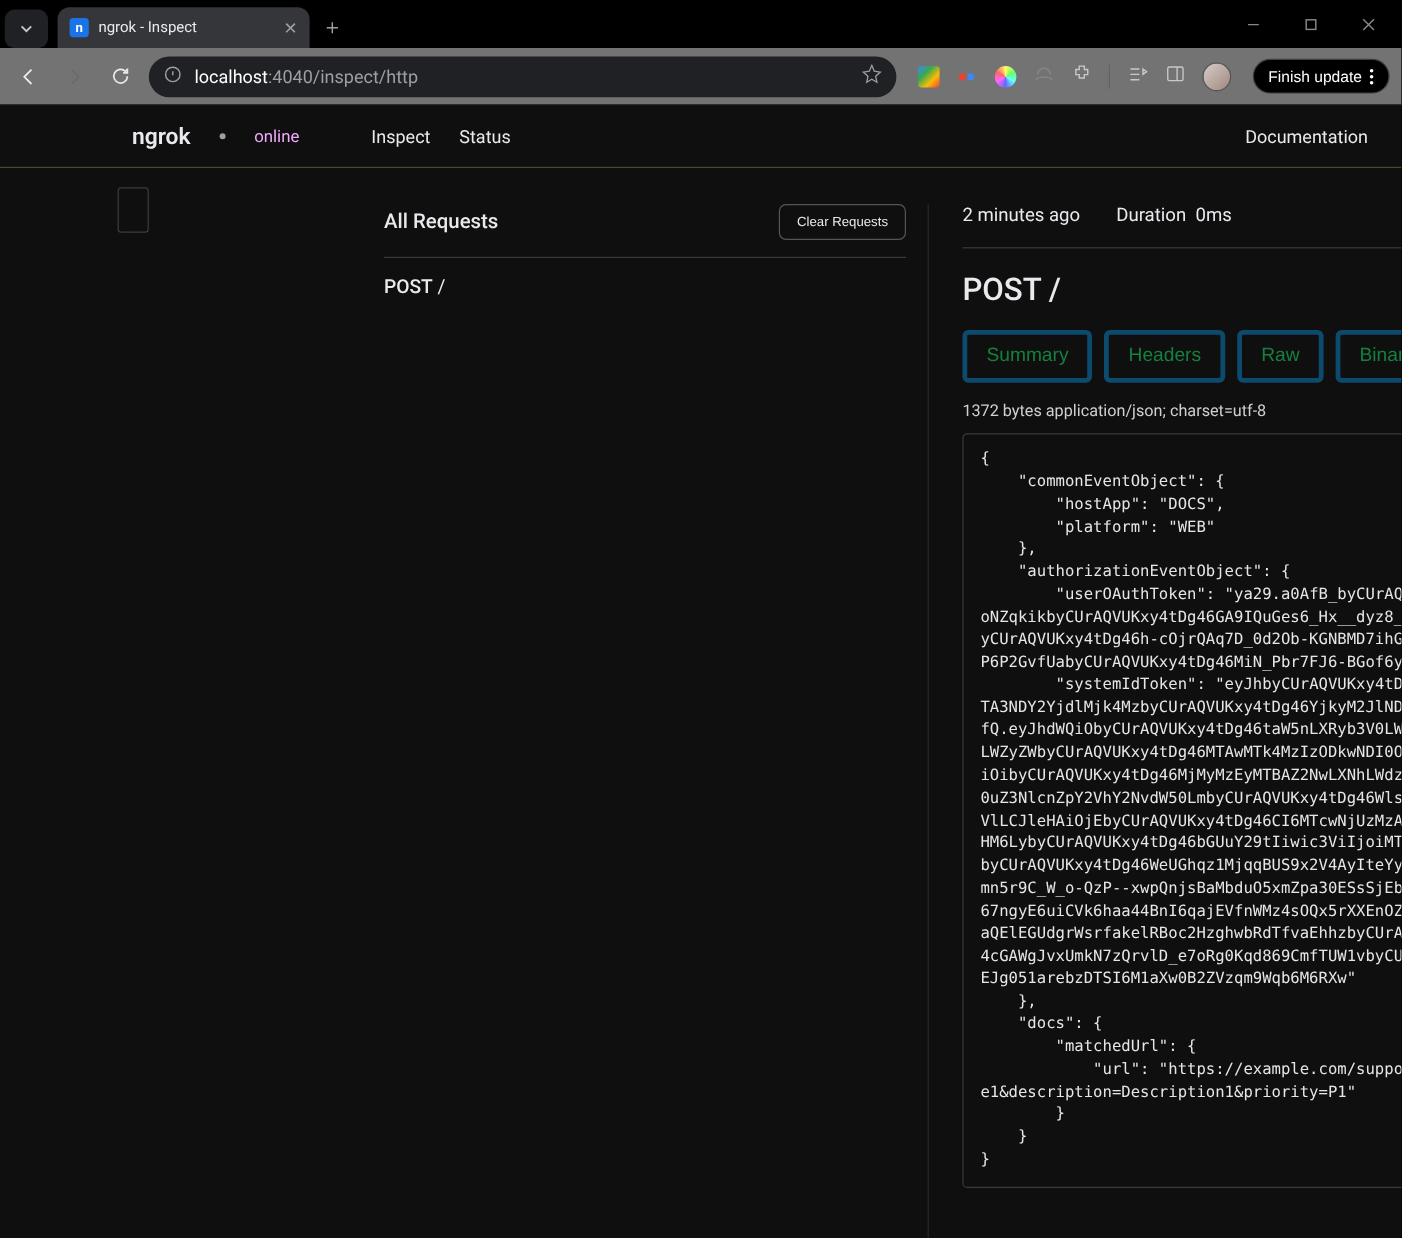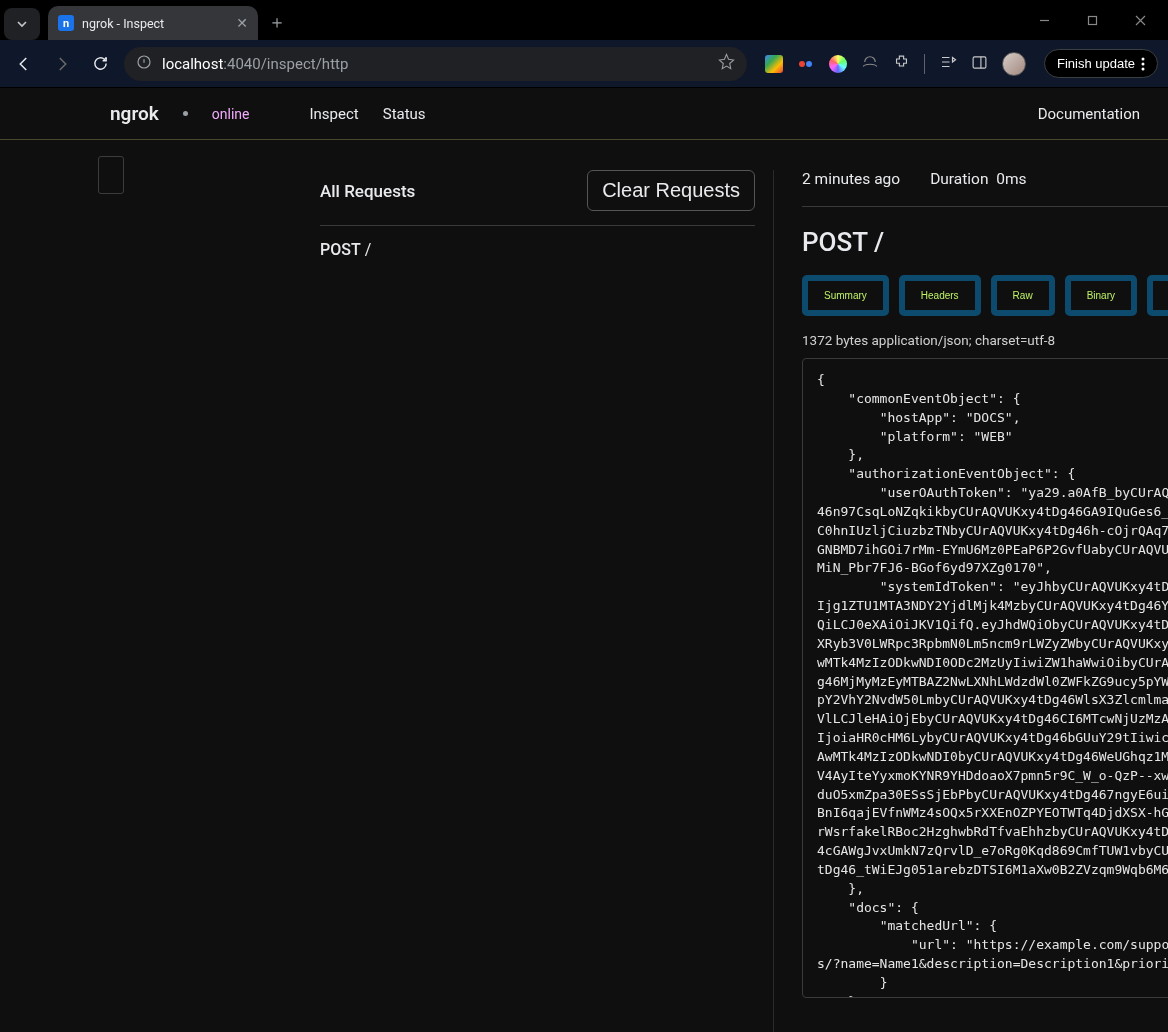--- a/index.html
+++ b/index.html
@@ -46,21 +46,21 @@
     color:#fff; font-weight:700; font-size:11px;
   }
   .tab-close { color:#9aa0a6; font-size:14px; margin-left:auto; }
   .new-tab { color:#9aa0a6; font-size:18px; margin-left:10px; margin-bottom:6px; }
   .winbtns { position:absolute; right:6px; top:6px; display:flex; gap:4px; }
   .winbtn { width:44px; height:28px; display:flex; align-items:center; justify-content:center; color:#888; }
   .winbtn svg { width:11px; height:11px; }
 
   .toolbar-row {
     height: 48px;
-    background: #0f172a;
+    background: #737373;
     display:flex; align-items:center;
     padding: 0 10px;
     gap: 10px;
     border-bottom: 1px solid #000;
   }
   .nav-icn { width:28px; height:28px; display:flex; align-items:center; justify-content:center; color:#c9c9c9; }
   .nav-icn.dim { color:#6b6b6b; }
   .omnibox {
     flex: 1;
     height: 34px;
@@ -119,38 +119,38 @@
   }
   .left-inner { padding-right: 18px; }
   .left-head {
     display:flex; align-items:center; justify-content:space-between;
     border-bottom:1px solid #3a3a3a; padding-bottom:14px;gap:27px;
   }
   .left-head h2 { font-size:17px; font-weight:500; }
   .btn {
     background:transparent; color:#e8eaed;
     border:1px solid #555; border-radius:6px;
-    padding:8px 14px; font-size:20px;
+    padding:8px 14px; font-size:11px;
   }
   .req-row { padding:14px 0; font-size:16px; color:#e8eaed; }
   .verb { font-weight:500; }
 
   .right { flex:1; padding: 0 16px 0 28px; position:relative; min-width:0; }
   .right-scroll { position:absolute; right:2px; top:0; bottom:0; width:10px; background:#2a2a2a; border-radius:5px; }
   .right-scroll .thumb { position:absolute; left:0; right:0; top:0; height:120px; background:#555; border-radius:5px; }
 
   .right-content { padding-right: 20px; }
   .meta-row { display:flex; gap:30px; font-size:15.5px; color:#e8eaed; padding:0 0 18px 0; border-bottom:1px solid #3a3a3a; }
   .meta-row .lbl { color:#e8eaed; }
   .req-title { font-size:26px; font-weight:500; margin:20px 0 18px; }
 
   .tab-row { display:flex; gap:10px; align-items:center; }
   .tabbtn {
-    background:transparent; color:#bef264; border:6px solid #0c4a6e;
-    border-radius:5px; padding:9px 16px; font-size:10px;
+    background:transparent; color:#15803d; border:4px solid #0c4a6e;
+    border-radius:5px; padding:9px 16px; font-size:16px;
   }
   .replay-wrap { margin-left:auto; display:flex; }
   .replay-wrap .tabbtn:first-child { border-radius:5px 0 0 5px; }
   .replay-wrap .caret { border-left:none; border-radius:0 5px 5px 0; padding:9px 10px; display:flex; align-items:center; gap:3px;}
   .caret-line { width:10px; height:2px; background:#ccc; }
 
   .content-meta { font-size:13.5px; color:#d0d0d0; margin:16px 0 10px; }
   .json-box {
     border:1px solid #3a3a3a; border-radius:4px;
     padding:12px 14px; font-family: ui-monospace, Menlo, Consolas, monospace;

